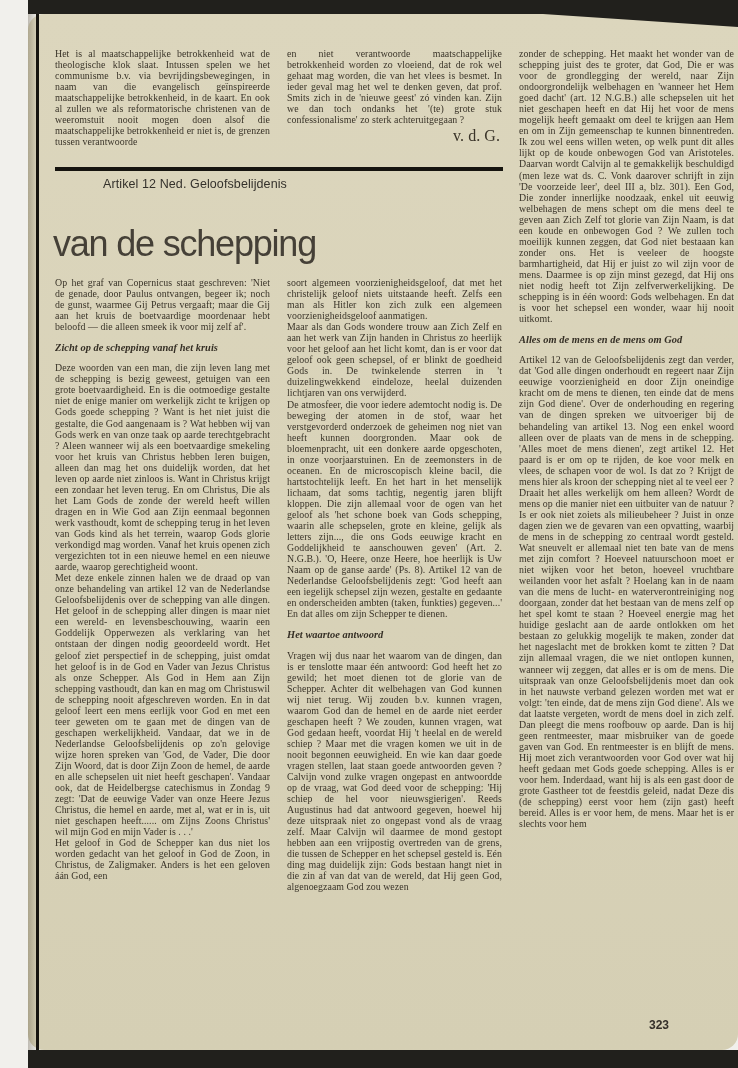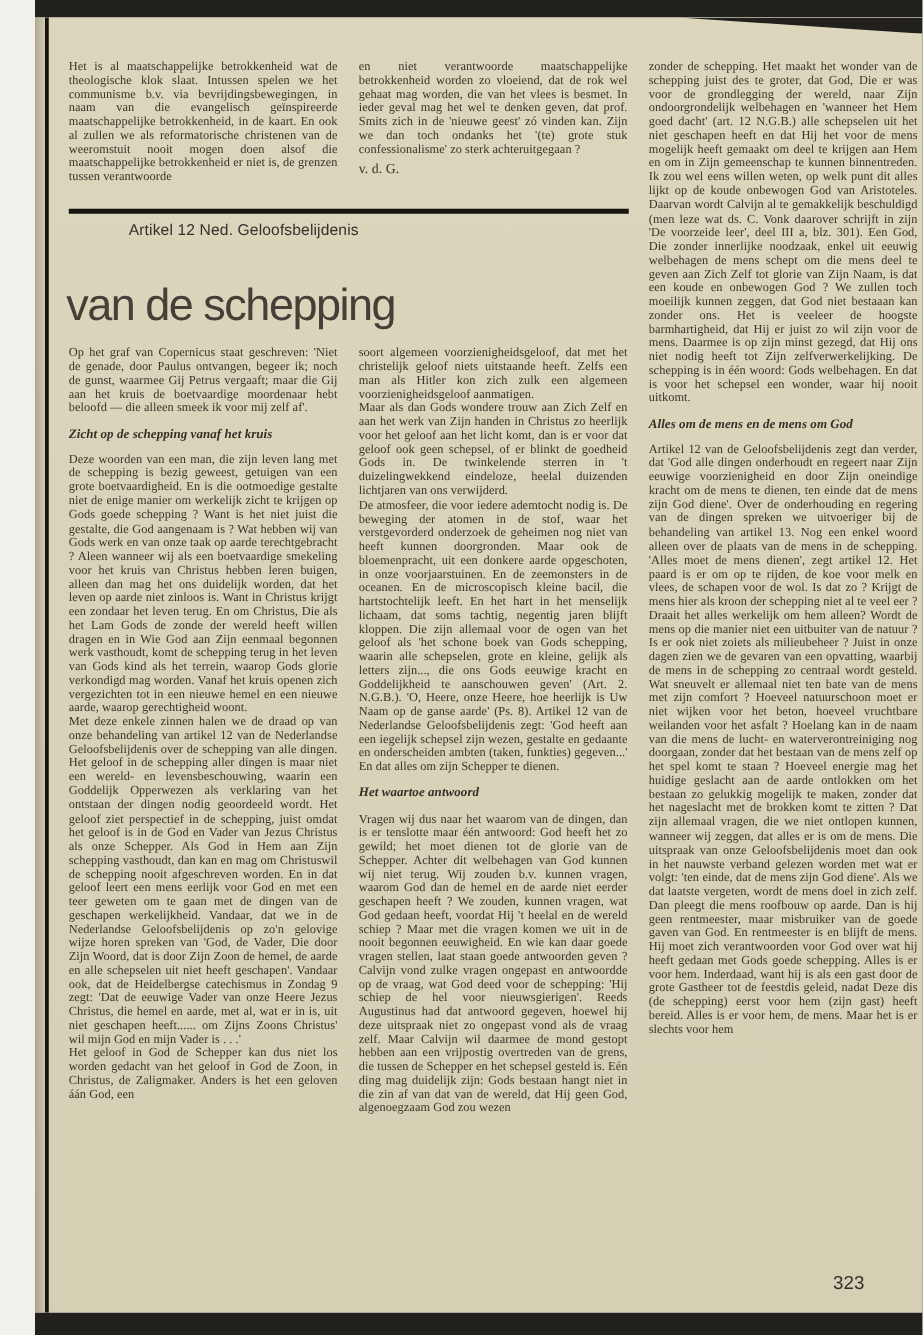--- a/index.html
+++ b/index.html
@@ -6,40 +6,41 @@
   .canvas{
     position:relative;width:738px;height:1068px;overflow:hidden;
     background:#f1f0ec;
     font-family:"Liberation Serif","DejaVu Serif",serif;
   }
   .band-top{position:absolute;left:28px;top:0;width:710px;height:14px;background:#21201c;}
   .band-bottom{position:absolute;left:28px;top:1050px;width:710px;height:18px;background:#21201c;}
   .paper{
     position:absolute;left:28px;top:14px;width:710px;height:1036px;
     background:linear-gradient(180deg,#dcd6bd 0%,#d9d3b9 45%,#d5cfb4 100%);
+    border-radius:16px;
   }
   .paper::before{ 
     content:"";position:absolute;left:0;top:0;bottom:0;width:10px;
     background:linear-gradient(90deg,rgba(58,48,28,.28),rgba(58,48,28,0));
     pointer-events:none;
   }
   .corner-cut{
     position:absolute;right:0;top:0;width:195px;height:13px;background:#21201c;
     clip-path:polygon(0 0,100% 0,100% 100%);
   }
   .vrule{position:absolute;left:8px;top:0;width:3px;height:100%;background:#16140f;}
 
   .txt{
     position:absolute;width:215px;color:#3a3429;
     font-size:9.9px;line-height:11.05px;text-align:justify;
     letter-spacing:.05px;
   }
   .topcol-left{left:27px;top:34px;}
   .topcol-right{left:259px;top:34px;}
-  .signature{margin-top:5px;font-size:11px;padding-right:2px;}
+  .signature{text-align:right;margin-top:5px;font-size:16px;padding-right:2px;}
 
   .divider{position:absolute;left:27px;top:153px;width:448px;height:4px;background:#16140f;}
 
   .kicker{
     position:absolute;left:27px;top:163px;
     font-family:"Liberation Sans","DejaVu Sans",sans-serif;
     font-size:12.5px;color:#34312b;letter-spacing:.1px;margin-left:48px;
   }
   .title{
     position:absolute;left:25px;top:179px;margin:0;width:470px;
@@ -49,23 +50,23 @@
   }
   .col1{left:27px;top:263px;}
   .col2{left:259px;top:263px;}
   .col3{left:491px;top:34px;}
   .col-par{margin:0;}
   .col-heading{
     font-style:italic;font-weight:bold;font-size:10.4px;color:#352f25;
     margin:10px 0 9px 0;text-align:left;
   }
   .page-number{
-    position:absolute;right:29px;top:1004px;width:60px;text-align:center;
+    position:absolute;right:29px;top:1004px;width:60px;text-align:left;
     font-family:"Liberation Sans","DejaVu Sans",sans-serif;
-    font-weight:normal;font-size:15px;color:#35302a;
+    font-weight:bold;font-size:12px;color:#35302a;
   }
 </style>
 </head>
 <body>
 
 <div class="canvas">
   <div class="band-top"></div>
   <div class="band-bottom"></div>
 
   <div class="paper">

